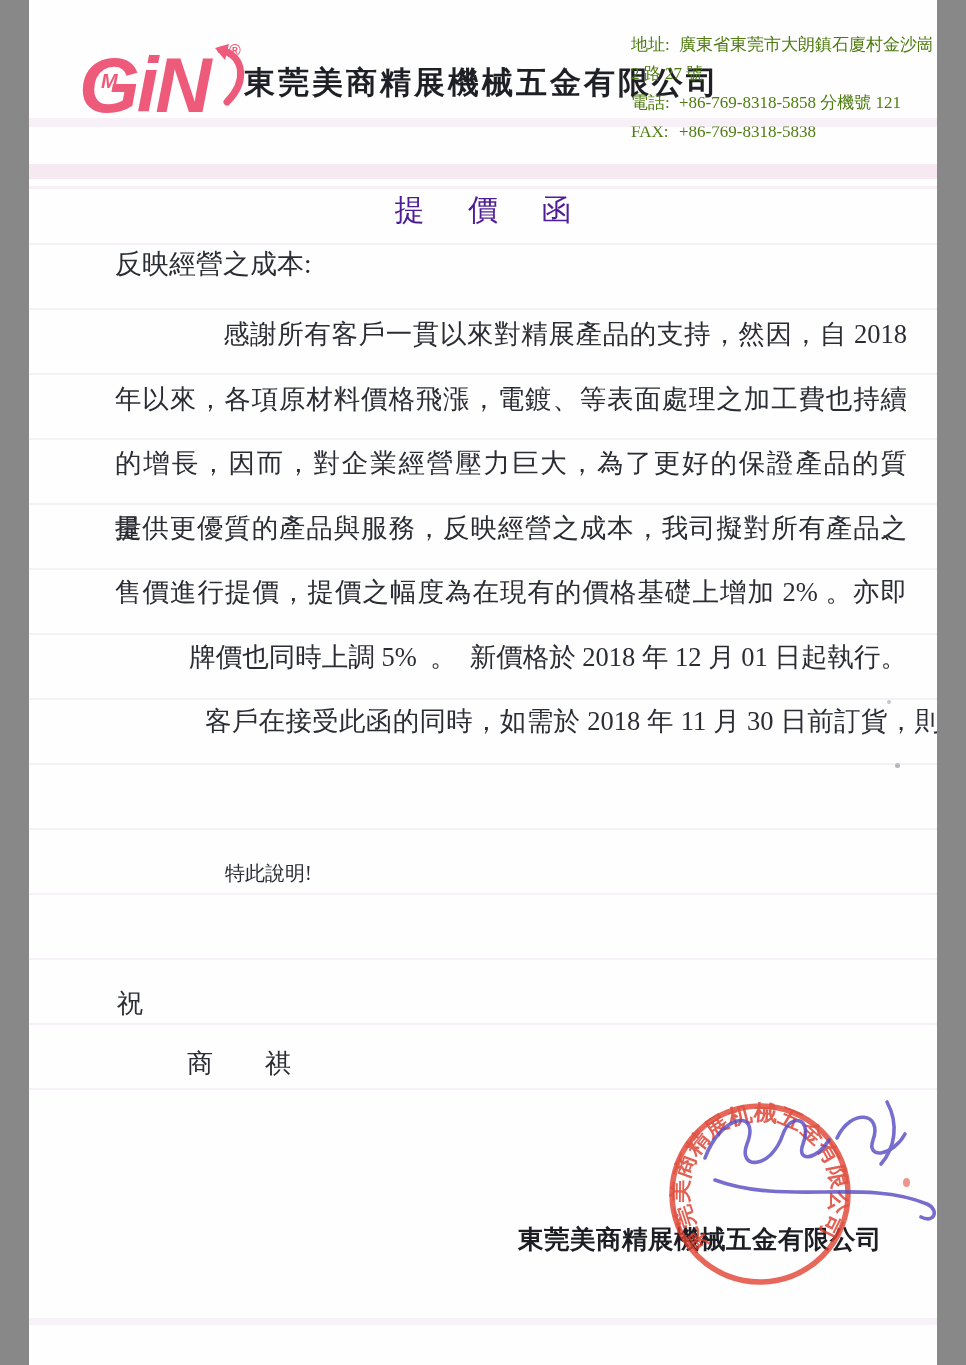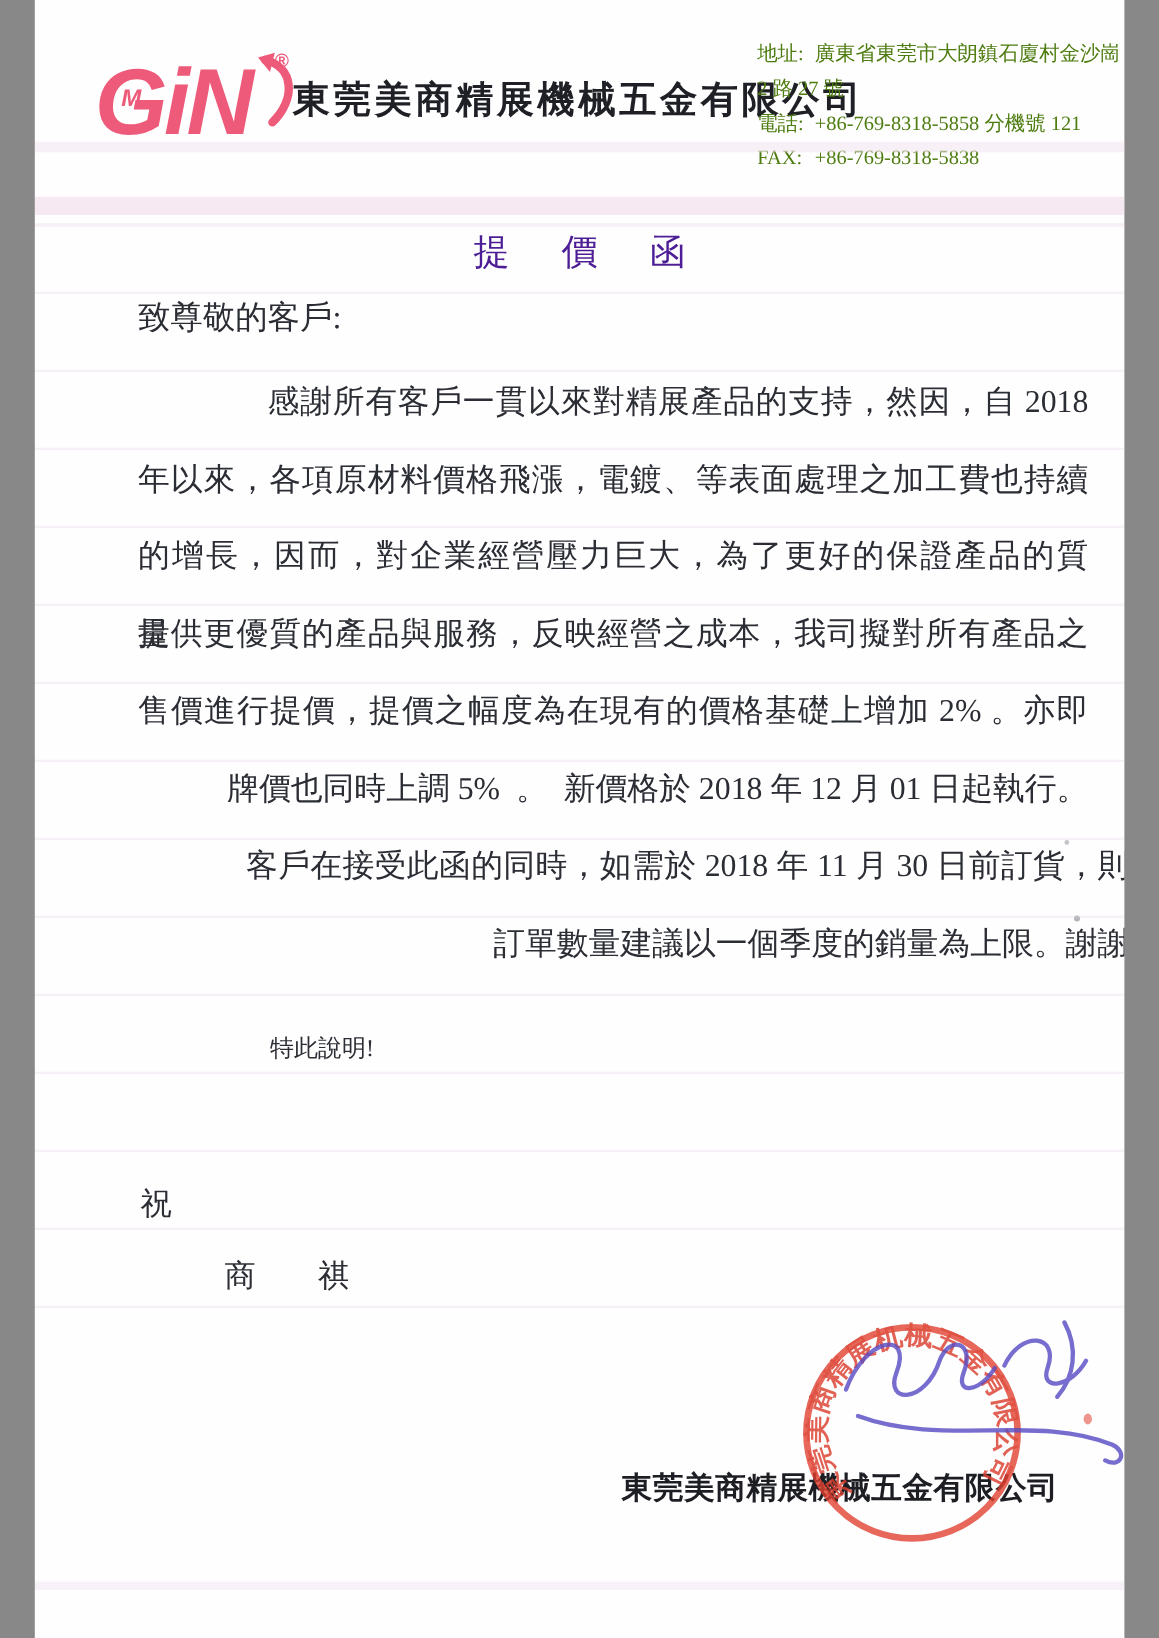--- a/index.html
+++ b/index.html
@@ -77,34 +77,33 @@
     <div class="contact-row">
       <span class="lbl">電話:</span><span class="val">+86-769-8318-5858 分機號  121</span>
     </div>
     <div class="contact-row">
       <span class="lbl">FAX:</span><span class="val">+86-769-8318-5838</span>
     </div>
   </div>
 
   <div class="title">提 價 函</div>
 
-  <div class="salutation">致尊敬的客戶:</div>
+  <div class="salutation">反映經營之成本:</div>
 
   <div class="para p1">
     <div class="line jl indent">感謝所有客戶一貫以來對精展產品的支持，然因，自 2018</div>
     <div class="line jl">年以來，各項原材料價格飛漲，電鍍、等表面處理之加工費也持續</div>
     <div class="line jl">的增長，因而，對企業經營壓力巨大，為了更好的保證產品的質量、</div>
     <div class="line jl">提供更優質的產品與服務，反映經營之成本，我司擬對所有產品之</div>
     <div class="line jl">售價進行提價，提價之幅度為在現有的價格基礎上增加 2% 。亦即</div>
     <div class="line ll">牌價也同時上調 5%  。  新價格於 2018 年 12 月 01 日起執行。</div>
   </div>
 
   <div class="para p2">
     <div class="line jl indent">客戶在接受此函的同時，如需於 2018 年 11 月 30 日前訂貨，則</div>
-    <div class="line ll">訂單數量建議以一個季度的銷量為上限。謝謝</div>
   </div>
 
   <div class="note">特此說明!</div>
   <div class="wish">祝</div>
   <div class="phrase">商　　祺</div>
 
   <div class="sig-company">東莞美商精展機械五金有限公司</div>
 
   <svg class="stamp" width="186" height="186" viewBox="0 0 186 186">
     <defs>

